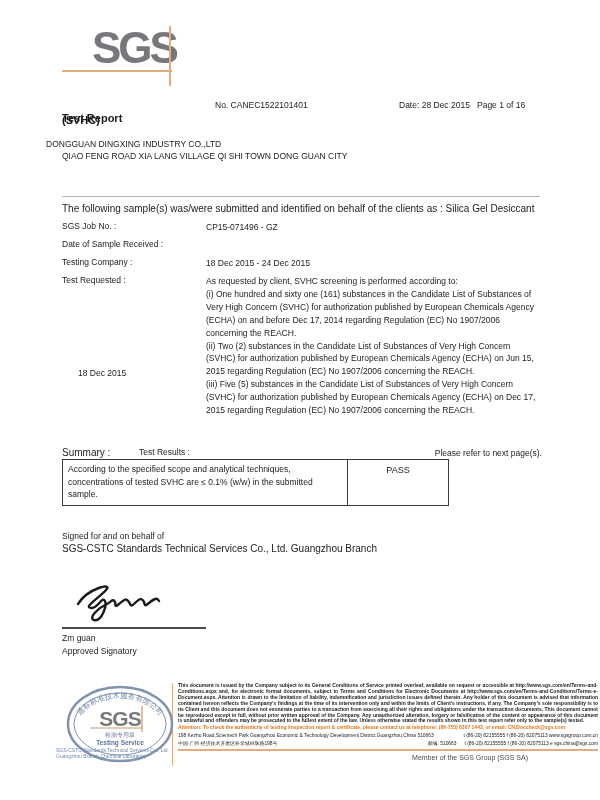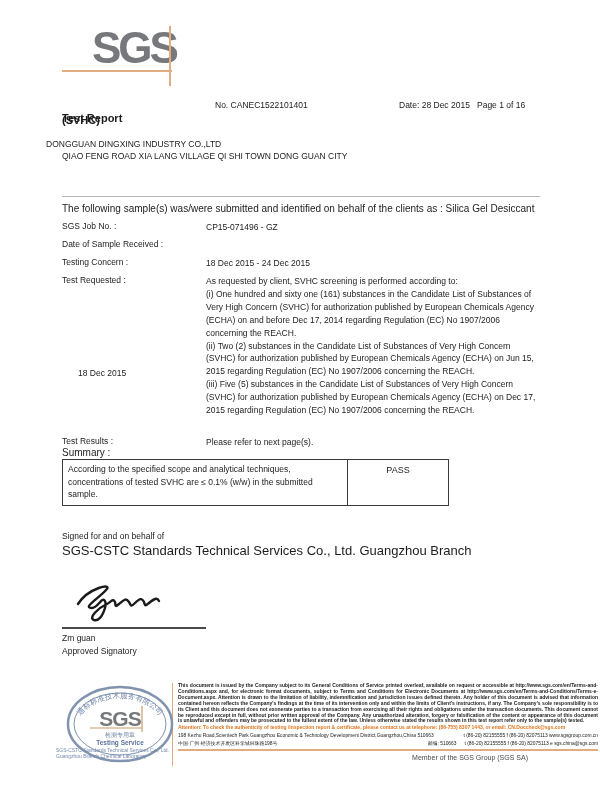--- a/index.html
+++ b/index.html
@@ -27,39 +27,39 @@
   .client-addr { position:absolute; left:62px; top:151px; font-size:8.5px; }
 
   .divider { position:absolute; left:62px; top:196px; width:478px; height:1px; background:#b5b5b5; }
   .intro   { position:absolute; left:62px; top:203px; width:492px; font-size:10px; }
 
   
   .frow { position:absolute; left:62px; width:480px; display:flex; }
   .flabel { width:128px; flex:0 0 128px; font-size:8.5px; }
   .fvalue { font-size:8.5px; width:350px; white-space:pre-line; line-height:12.9px;margin-left:16px; }
   .r1 { top:221px; } .r2 { top:239px;flex-direction:column; } .r3 { top:257px; }
-  .r4 { top:275px; } .r5 { top:436px; }
+  .r4 { top:275px; } .r5 { top:447px;text-align:right; }
 
   .summary-label { position:absolute; left:62px; top:447px; font-size:10px; }
 
   .summary-table {
     position:absolute; left:62px; top:459px; width:387px;
     border:1.5px solid #3a3a3a; display:flex; box-sizing:border-box; min-height:33px;
   }
   .summary-cell-text {
     flex:1; border-right:1.5px solid #3a3a3a; padding:3px 6px 4px 5px;
     font-size:8.5px; line-height:12.5px;
   }
   .summary-cell-result {
     width:100px; flex:0 0 100px; text-align:center; padding-top:5px; font-size:9px;
   }
 
   
   .signed1 { position:absolute; left:62px; top:531px; font-size:8.5px; }
-  .signed2 { position:absolute; left:62px; top:543px; font-size:13px; }
+  .signed2 { position:absolute; left:62px; top:543px; font-size:10px; }
   .sig-svg { position:absolute; left:64px; top:570px; }
   .sig-line { position:absolute; left:62px; top:627px; width:144px; height:2px; background:#4a4a4a; }
   .signer { position:absolute; left:62px; top:633px; font-size:8.5px; }
   .role   { position:absolute; left:62px; top:646px; font-size:8.5px; }
 
   
   .f-vline { position:absolute; left:172px; top:683px; width:1px; height:83px; background:#e3ac7e; }
   .stamp-svg { position:absolute; left:62px; top:684px; }
   .stamp-co {
     position:absolute; left:56px; top:747px; width:128px;
@@ -104,21 +104,21 @@
 
   <div class="frow r1">
     <div class="flabel">SGS Job No. :</div>
     <div class="fvalue">CP15-071496 - GZ</div>
   </div>
   <div class="frow r2">
     <div class="flabel">Date of Sample Received :</div>
     <div class="fvalue">18 Dec 2015</div>
   </div>
   <div class="frow r3">
-    <div class="flabel">Testing Concern :</div>
+    <div class="flabel">Testing Company :</div>
     <div class="fvalue">18 Dec 2015 - 24 Dec 2015</div>
   </div>
   <div class="frow r4">
     <div class="flabel">Test Requested :</div>
     <div class="fvalue">As requested by client, SVHC screening is performed according to:
 (i) One hundred and sixty one (161) substances in the Candidate List of Substances of Very High Concern (SVHC) for authorization published by European Chemicals Agency (ECHA) on and before Dec 17, 2014 regarding Regulation (EC) No 1907/2006 concerning the REACH.
 (ii) Two (2) substances in the Candidate List of Substances of Very High Concern (SVHC) for authorization published by European Chemicals Agency (ECHA) on Jun 15, 2015 regarding Regulation (EC) No 1907/2006 concerning the REACH.
 (iii) Five (5) substances in the Candidate List of Substances of Very High Concern (SVHC) for authorization published by European Chemicals Agency (ECHA) on Dec 17, 2015 regarding Regulation (EC) No 1907/2006 concerning the REACH.</div>
   </div>
   <div class="frow r5">

